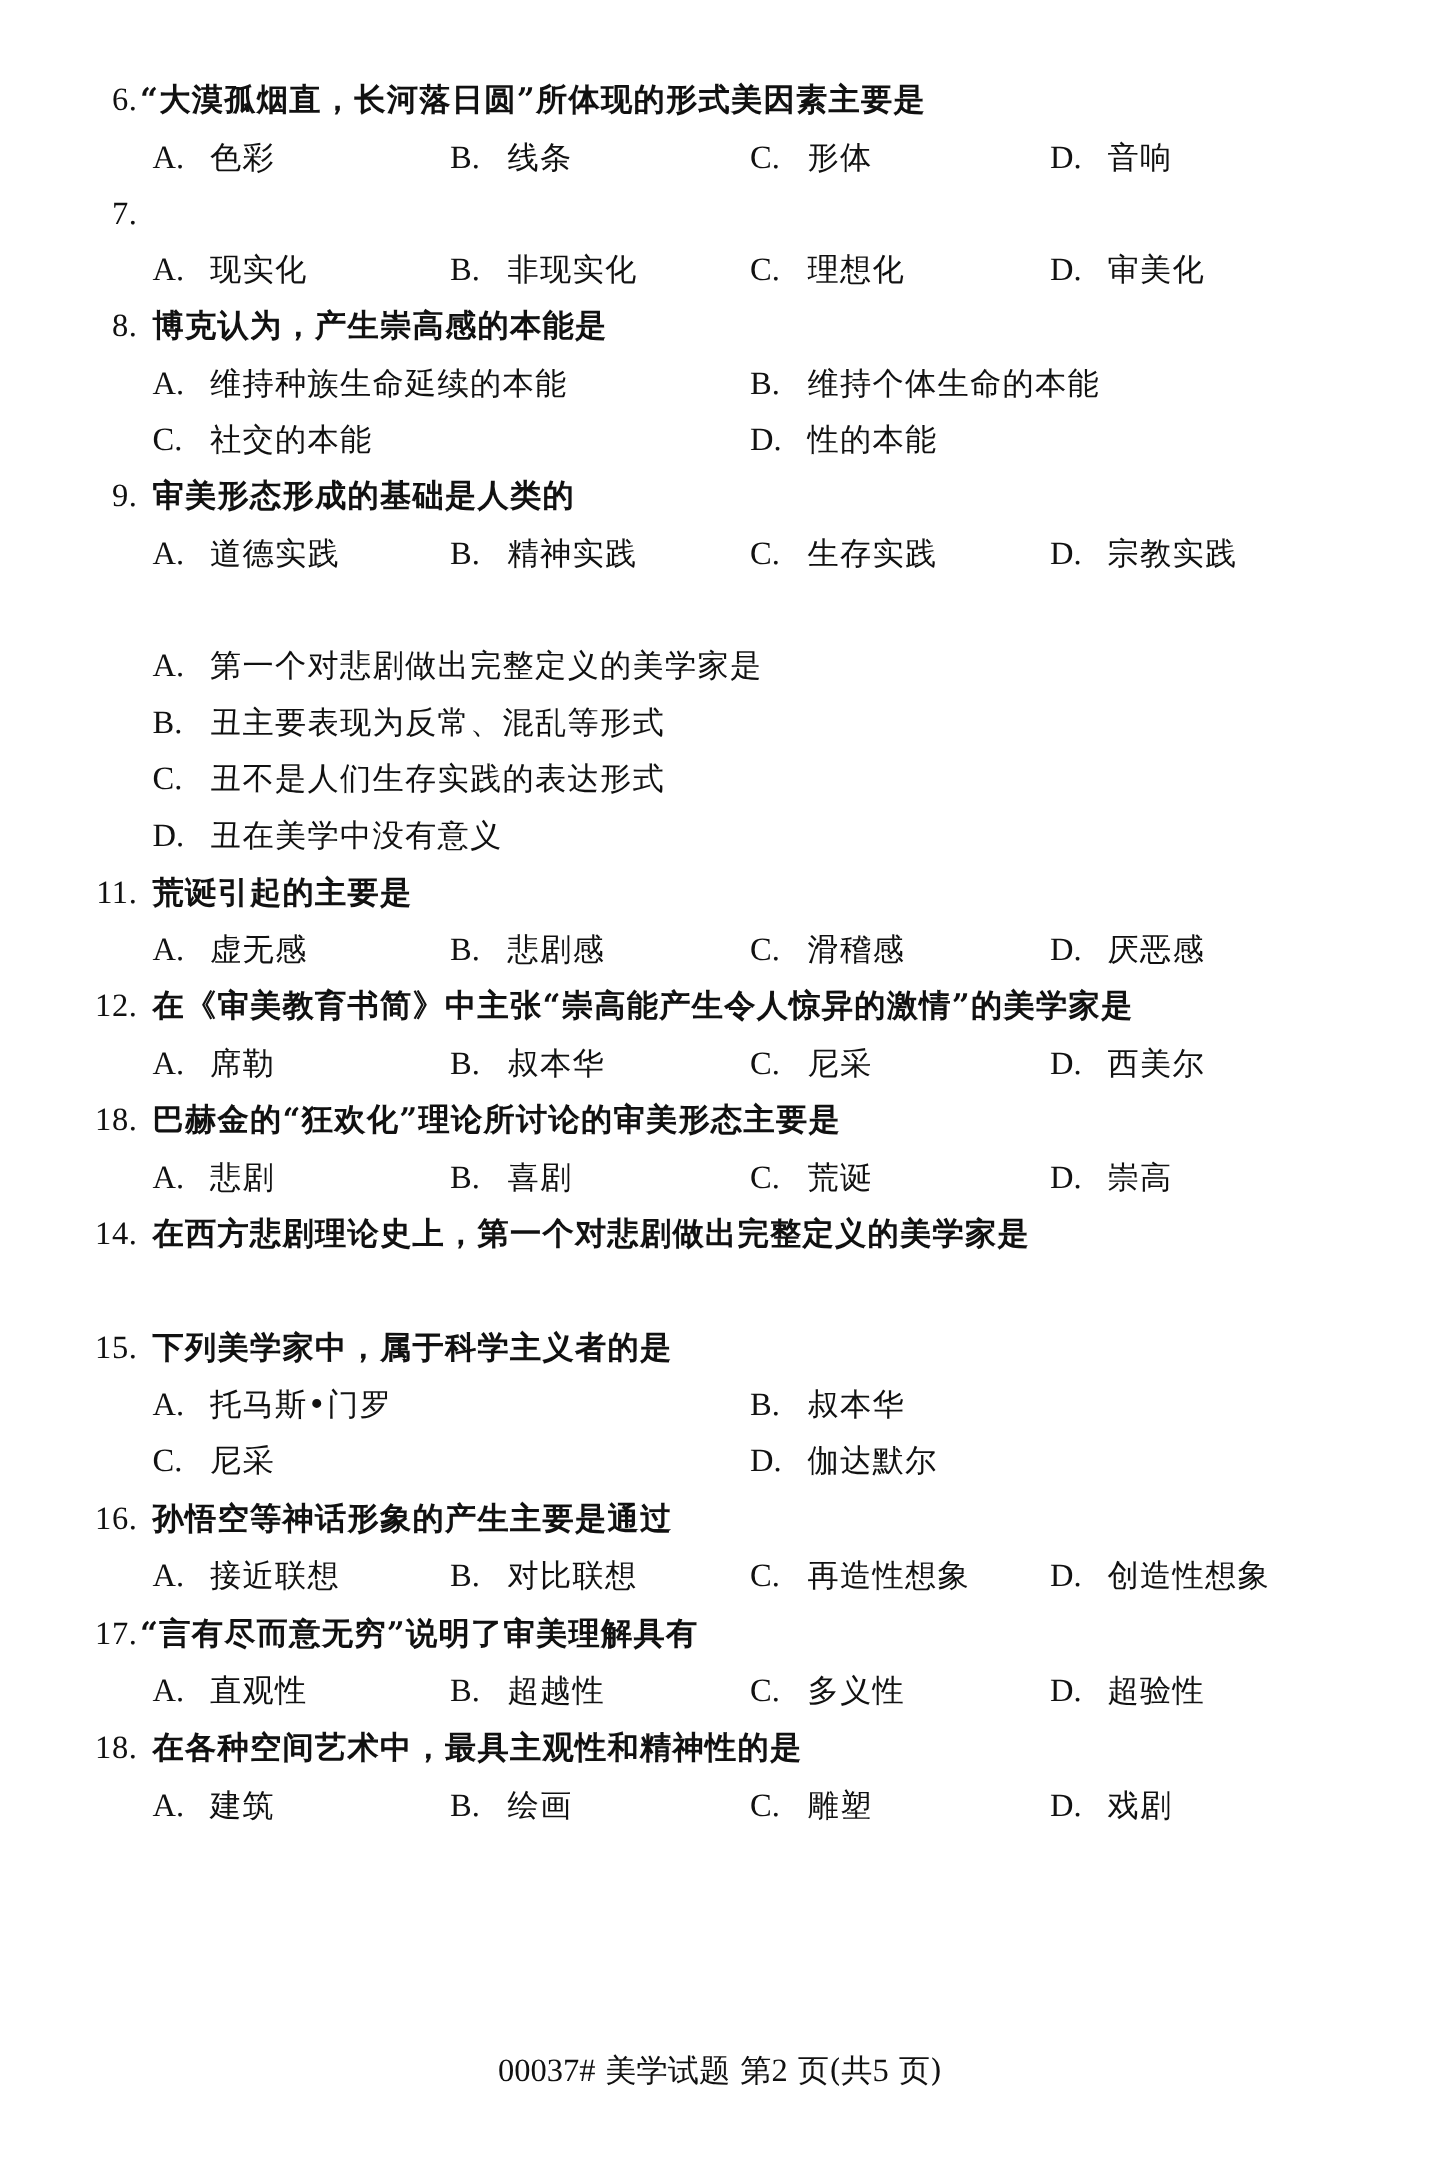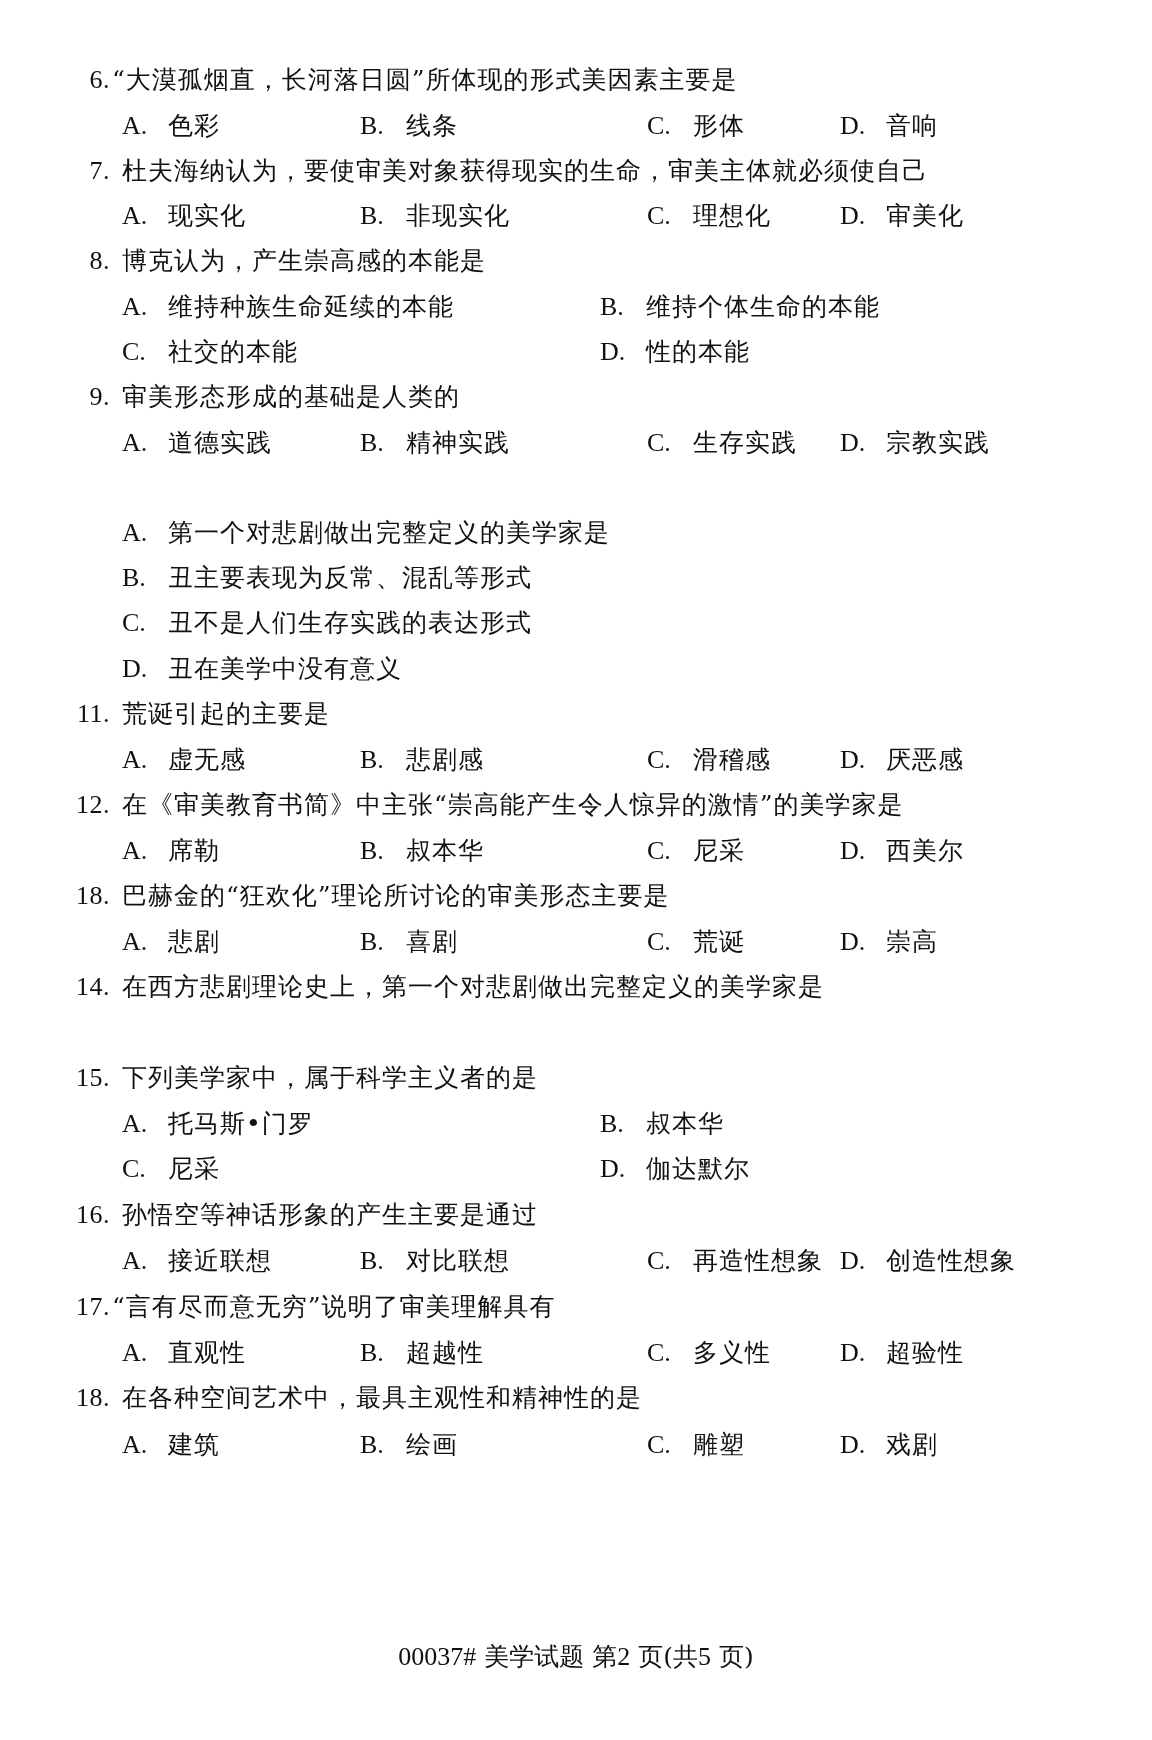--- a/index.html
+++ b/index.html
@@ -37,39 +37,40 @@
       left: 58px;
       text-align: right;
       font-family: "Liberation Serif", "DejaVu Serif", serif;
       font-size: 26px;
       letter-spacing: 0.5px;
     }
     .qtext {
       position: absolute;
       left: 122px;
       letter-spacing: 1px;
+      font-weight: bold;
     }
     .qtext.quote-start {
       left: 112px;
     }
     .opt {
       position: absolute;
     }
     .opt .letter {
       font-family: "Liberation Serif", "DejaVu Serif", serif;
       font-size: 26px;
       display: inline-block;
       width: 46px;
     }
     .opt .otext {
       letter-spacing: 1px;
     }
     .c1 { left: 122px; }
     .c2 { left: 360px; }
-    .c3 { left: 600px; margin-left: 47px; }
+    .c3 { left: 600px; }
     .c4 { left: 840px; }
     .h2 { left: 600px; }
 
     .footer {
       position: absolute;
       left: 0;
       width: 1152px;
       top: 1632px;
       height: 50px;
       line-height: 50px;
@@ -93,21 +94,20 @@
   </div>
   <div class="line" style="top:101px">
     <span class="opt c1"><span class="letter">A.</span><span class="otext">色彩</span></span>
     <span class="opt c2"><span class="letter">B.</span><span class="otext">线条</span></span>
     <span class="opt c3"><span class="letter">C.</span><span class="otext">形体</span></span>
     <span class="opt c4"><span class="letter">D.</span><span class="otext">音响</span></span>
   </div>
 
   <div class="line" style="top:146px">
     <span class="qnum">7.</span>
-    <span class="qtext">杜夫海纳认为，要使审美对象获得现实的生命，审美主体就必须使自己</span>
   </div>
   <div class="line" style="top:191px">
     <span class="opt c1"><span class="letter">A.</span><span class="otext">现实化</span></span>
     <span class="opt c2"><span class="letter">B.</span><span class="otext">非现实化</span></span>
     <span class="opt c3"><span class="letter">C.</span><span class="otext">理想化</span></span>
     <span class="opt c4"><span class="letter">D.</span><span class="otext">审美化</span></span>
   </div>
 
   <div class="line" style="top:236px">
     <span class="qnum">8.</span>

